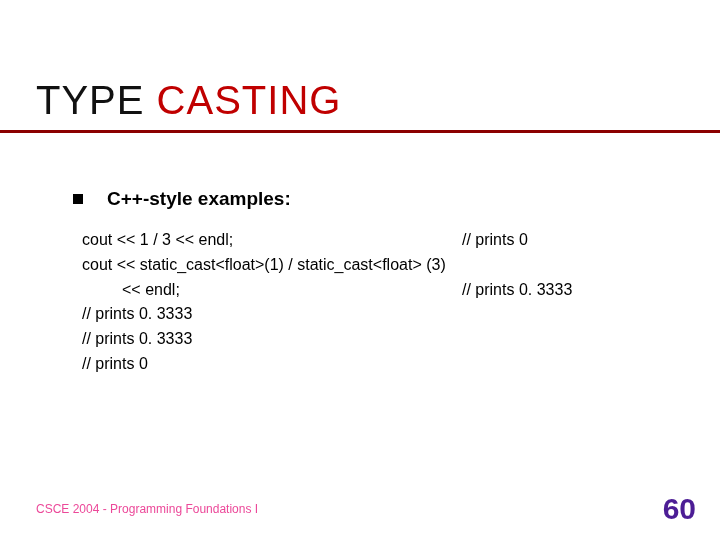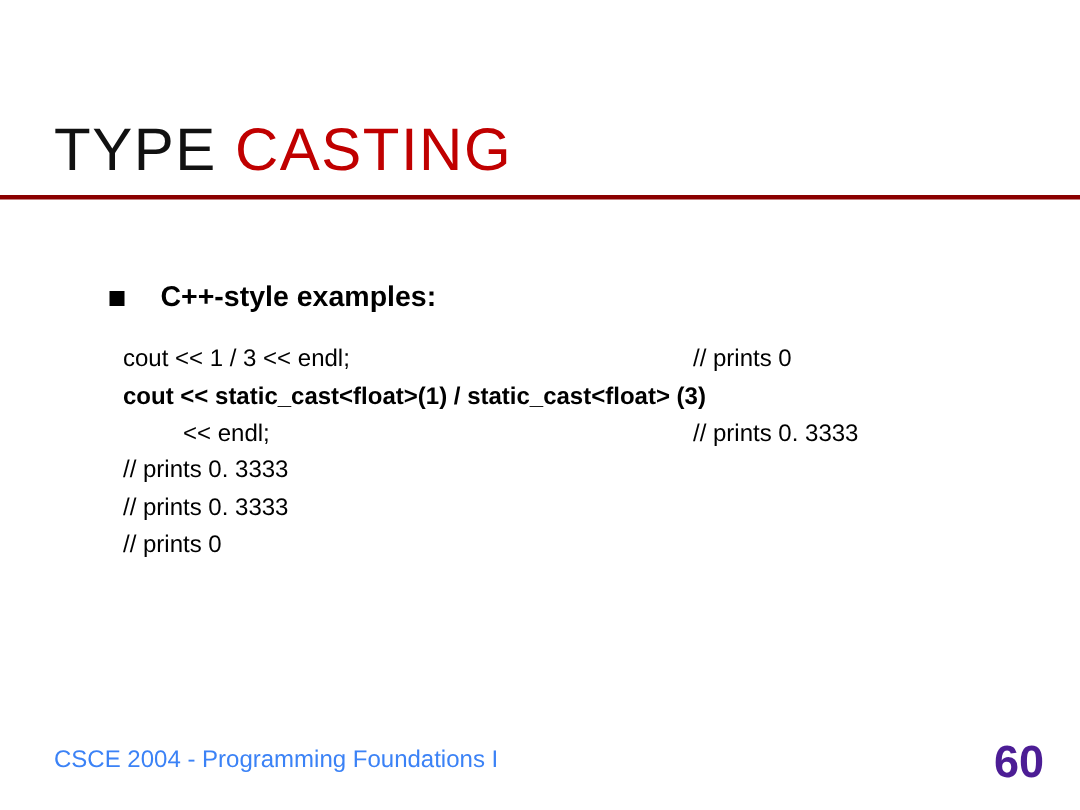--- a/index.html
+++ b/index.html
@@ -9,22 +9,22 @@
   .title { position: absolute; top: 78px; left: 36px; font-family: Impact, "Arial Black", sans-serif; font-size: 40px; letter-spacing: 1px; color: #111; }
   .title .red { color: #c00000; }
   .body { position: absolute; top: 188px; left: 44px; right: 40px; }
   .bullet-row { display: flex; align-items: flex-start; margin-bottom: 18px; margin-left: 29px; }
   .bullet { width: 10px; height: 10px; background: #000; margin-top: 6px; margin-right: 24px; flex: none; }
   .bullet-text { font-weight: bold; font-size: 19px; }
   .code { margin-left: 38px; font-size: 16px; line-height: 1.55; font-family: Arial, Helvetica, sans-serif; }
   .code .line { display: flex; }
   .code .col-l { flex: 0 0 380px; white-space: pre; }
   .code .col-r { white-space: pre; }
-  .code .full { white-space: pre; font-weight: bold; }
-  .footer { position: absolute; left: 36px; bottom: 24px; font-size: 16px; color: #3b82f6; }
+  .code .full { white-space: pre; }
+  .footer { position: absolute; left: 36px; bottom: 24px; font-size: 12px; color: #ec4899; }
   .pagenum { position: absolute; right: 24px; bottom: 14px; font-size: 30px; font-weight: bold; color: #4c1d95; }
 </style>
 </head>
 <body>
 
 <div class="slide">
   <div class="rule"></div>
 
   <div class="title">
     <span>TYPE</span><span class="red"> CASTING</span>

